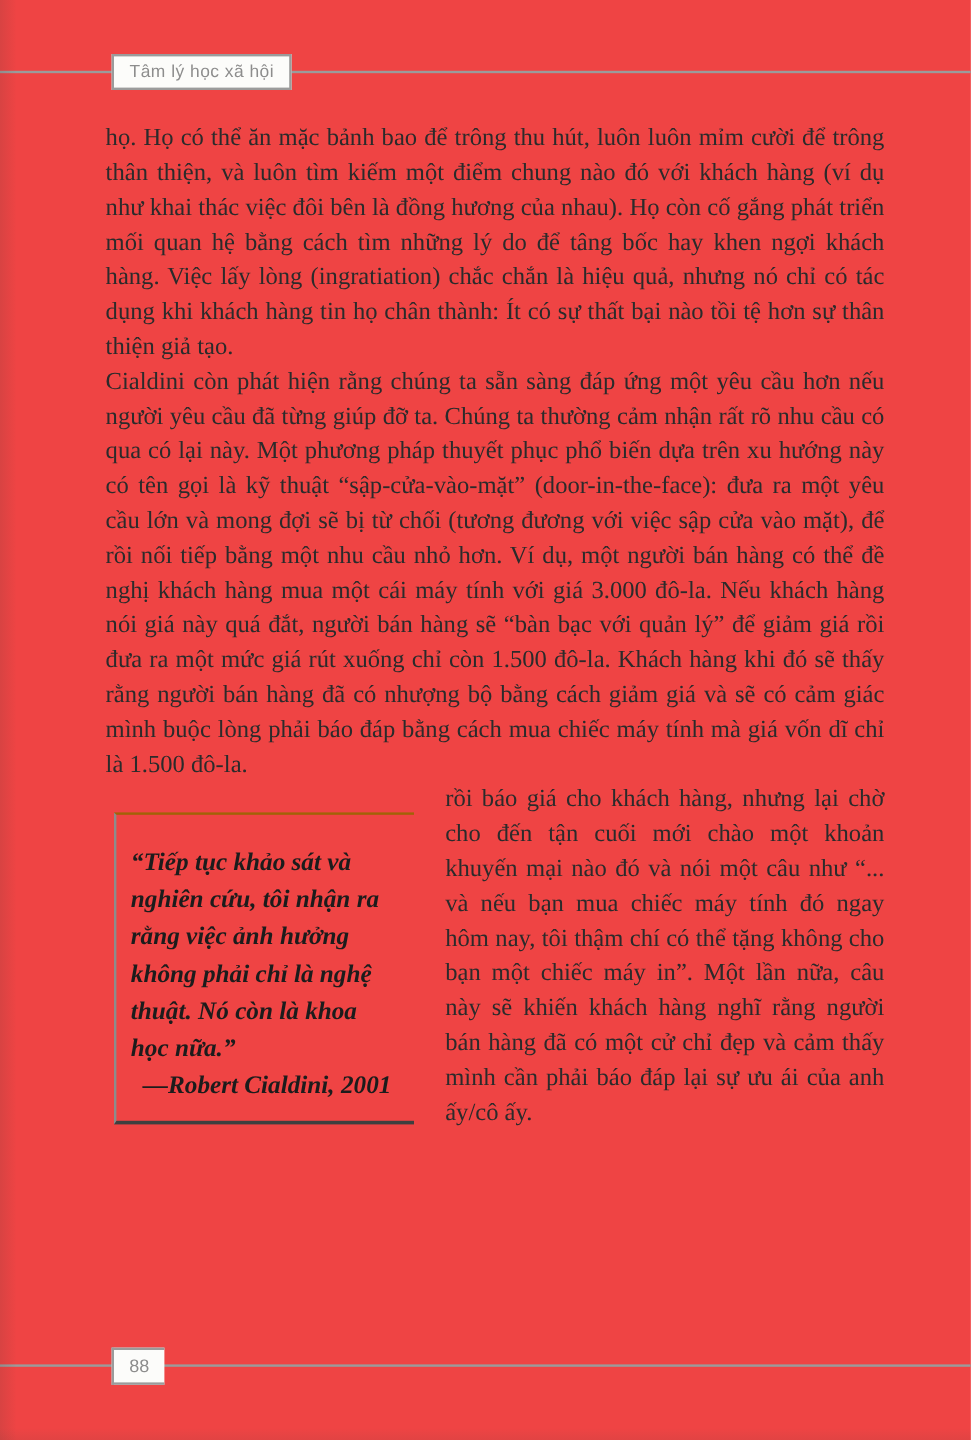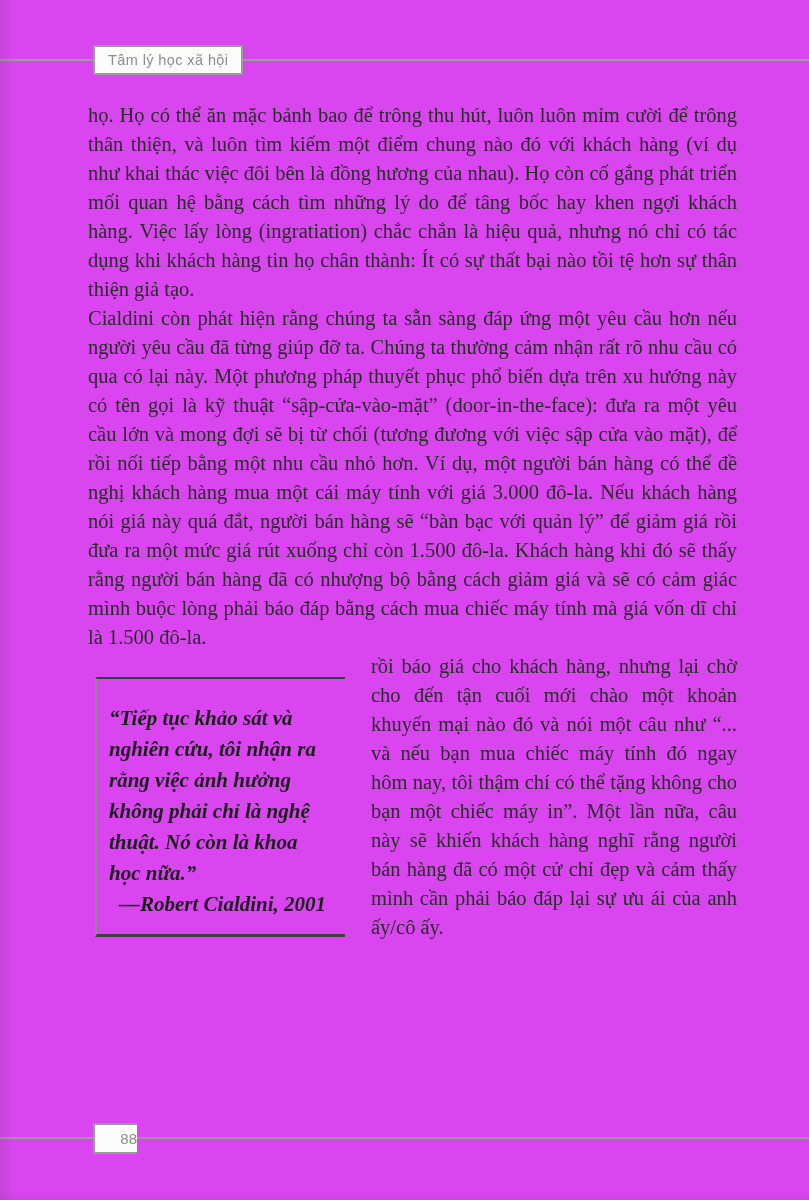--- a/index.html
+++ b/index.html
@@ -4,21 +4,21 @@
 <style>
   html,body{margin:0;padding:0;}
   body{
     background:#ffffff;
     font-family:"Liberation Serif", serif;
   }
   .page{
     position:relative;
     width:809px;
     height:1200px;
-    background:#d946ef;
+    background:#ef4444;
     overflow:hidden;
   }
   
   .page::before{
     content:"";
     position:absolute;left:0;top:0;bottom:0;width:14px;
     background:linear-gradient(to right, rgba(60,60,55,0.13), rgba(60,60,55,0));
     pointer-events:none;z-index:5;
   }
   .page::after{
@@ -75,21 +75,21 @@
   .wrap-row{
     display:flex;
     align-items:flex-start;
   }
   .quote-box{
     box-sizing:border-box;
     width:250px;
     min-height:258px;
     margin:25px 26px 0 7px;
     flex:0 0 auto;
-    border-top:2px solid #14532d;
+    border-top:2px solid #a16207;
     border-left:2px solid #8c8c8c;
     border-bottom:3px solid #3f3f3f;
     border-right:none;
     padding:24px 12px 14px 12px;
   }
   .quote-text{
     margin:0;
     font-size:21px;
     line-height:31px;
     font-weight:bold;
@@ -117,21 +117,21 @@
     background:#9b9b9b;z-index:1;
   }
   .footer-box{
     position:absolute;left:93px;top:1123px;width:44px;height:31px;
     box-sizing:border-box;
     border-top:2px solid #9b9b9b;
     border-left:2px solid #9b9b9b;
     border-bottom:2px solid #9b9b9b;
     border-right:none;
     background:#fcfcfa;
-    display:flex;align-items:center;justify-content:flex-end;
+    display:flex;align-items:center;justify-content:center;
     z-index:2;
   }
   .footer-box span{
     font-family:"Liberation Sans", sans-serif;
     font-size:15px;
     font-weight:500;
     color:#8d8d8d;
   }
 </style>
 </head>

